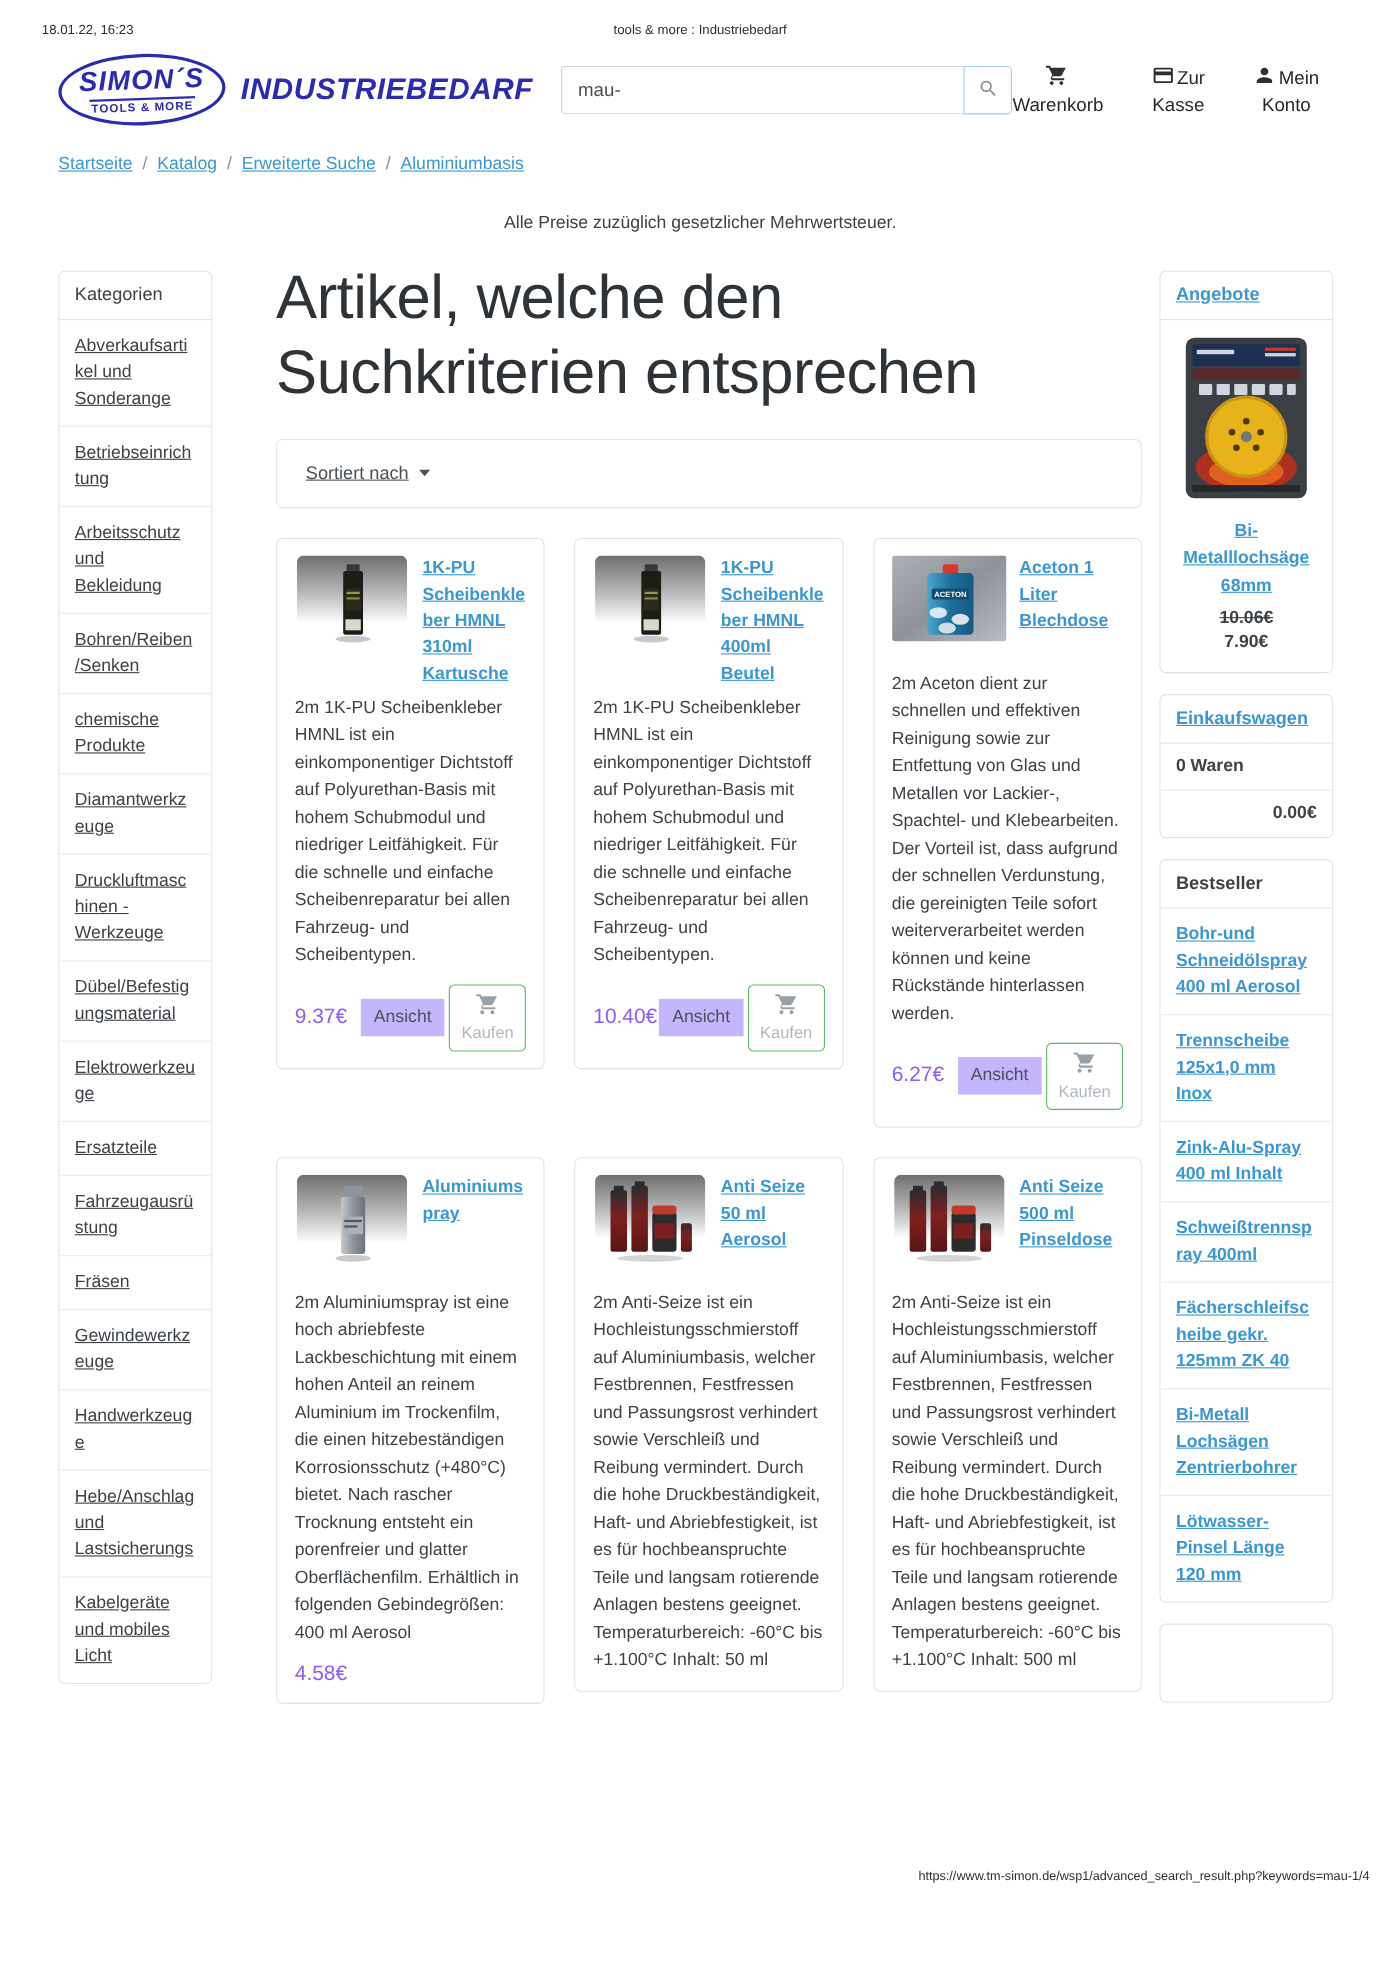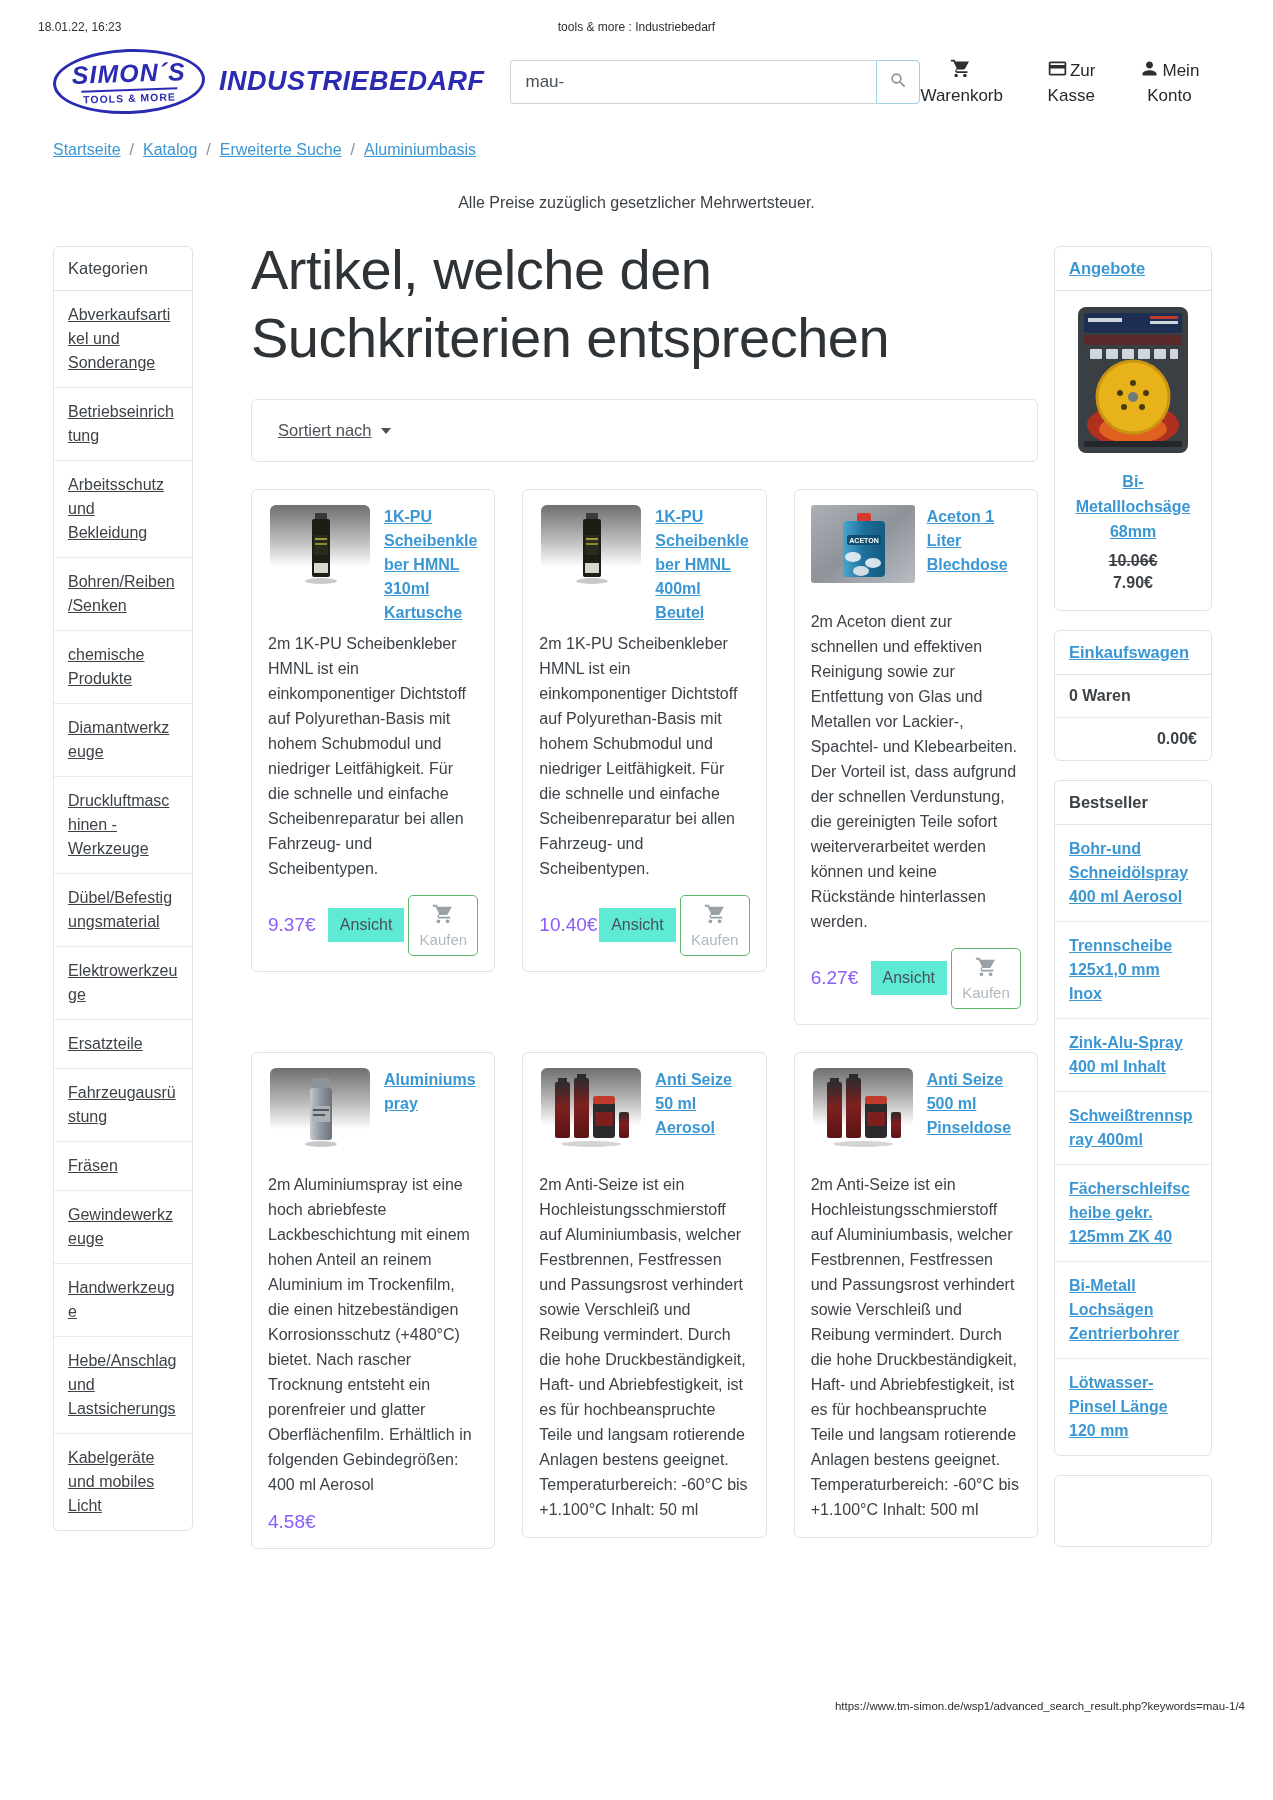--- a/index.html
+++ b/index.html
@@ -70,21 +70,21 @@
   .sort-link { color:#4a5056; text-decoration:underline; font-size:16.5px; }
   .caret-down { display:inline-block; width:0; height:0; border-left:5px solid transparent; border-right:5px solid transparent; border-top:6px solid #495057; margin-left:9px; vertical-align:middle; }
 
   .grid { margin-top:27px; display:grid; grid-template-columns:repeat(3,1fr); gap:27px; align-items:start; }
   .card { border:1px solid #dfe3e7; border-radius:6px; padding:15px 16px; background:#fff; overflow:hidden; }
   .card-img { float:left; width:104px; height:90px; margin:0 12px 8px 0; }
   .card-name { font-size:16px; font-weight:bold; color:#3b97d3; text-decoration:underline; line-height:24px; overflow-wrap:break-word; }
   .card-desc { clear:left; padding-top:6px; line-height:25px; color:#3d4247; overflow-wrap:break-word; }
   .price-row { margin-top:14px; display:flex; align-items:center; }
   .price { font-size:19px; color:#8b5cf6; }
-  .btn-view { margin-left:auto; background:#5eead4; border:none; padding:8px 12px; font-size:16px; color:#495057; font-family:inherit; cursor:pointer; }
+  .btn-view { margin-left:auto; background:#c4b5fd; border:none; padding:8px 12px; font-size:16px; color:#495057; font-family:inherit; cursor:pointer; }
   .btn-buy {
     margin-left:4px; width:70px; height:61px; background:#fff; border:1px solid #5fb765; border-radius:5px;
     display:flex; flex-direction:column; align-items:center; justify-content:center; gap:3px; cursor:pointer; font-family:inherit;
   }
   .btn-buy svg { width:22px; height:22px; fill:#98a1a8; }
   .btn-buy span { color:#b0b8bf; font-size:15px; }
 
   
   .rightcol { width:158px; flex:none;font-weight:bold; }
   .rightcol .panel { margin-bottom:19px; }

